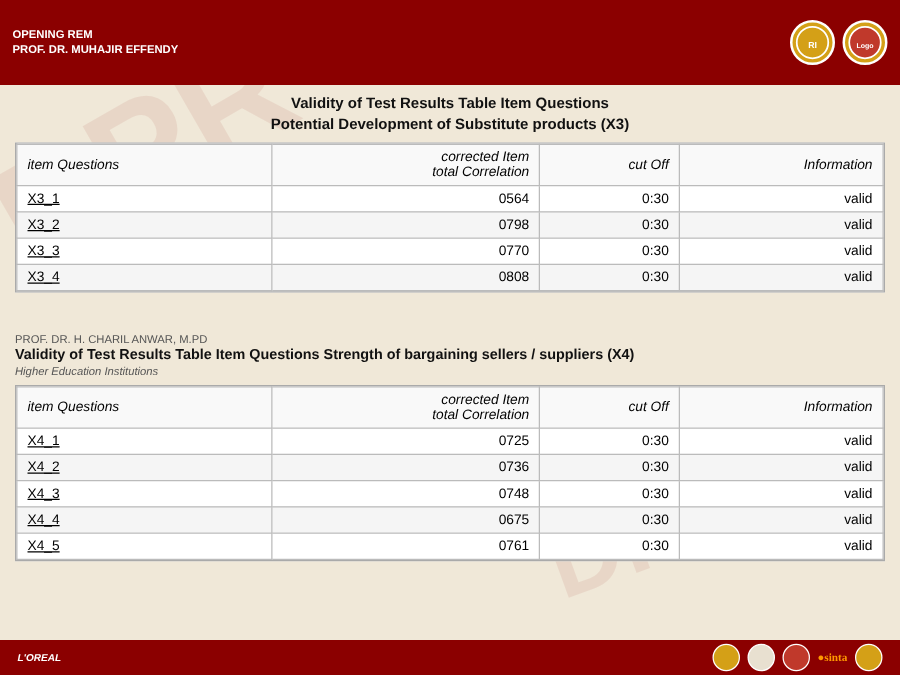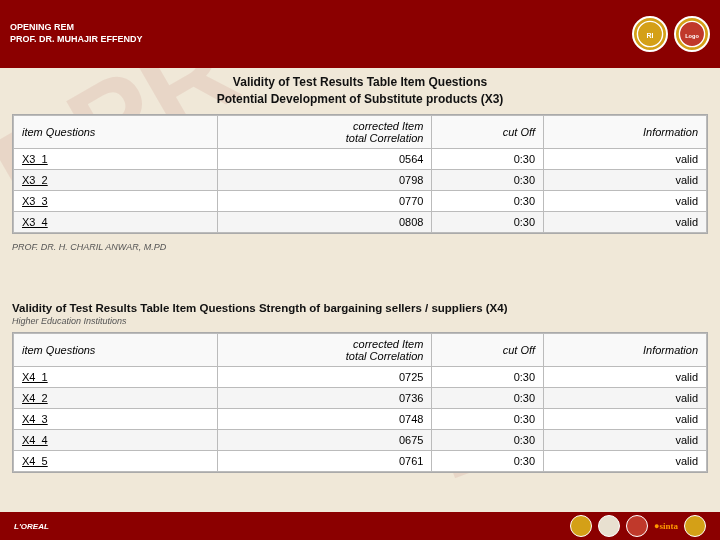--- a/index.html
+++ b/index.html
@@ -112,21 +112,20 @@
     
     .between-section {
       padding: 4px 12px 2px;
     }
 
     .between-section-title {
       font-size: 11.5px;
       font-weight: bold;
       color: #111;
       line-height: 1.4;
-      margin-top: 48px;
     }
 
     .between-section-sub {
       font-size: 9px;
       color: #555;
       font-style: italic;
     }
 
     
     .footer {
@@ -245,21 +244,21 @@
       <td class="left-align">X3_4</td>
       <td>0808</td>
       <td>0:30</td>
       <td>valid</td>
     </tr>
           </tbody>
       </table>
     </div>
 
     <div class="between-section">
-      <div style="font-size:9px;color:#555;font-style:italic;">PROF. DR. H. CHARIL ANWAR, M.PD</div>
+      <div style="font-size:9px;color:#555;margin-top:24px;">PROF. DR. H. CHARIL ANWAR, M.PD</div>
       <div class="between-section-title">Validity of Test Results Table Item Questions Strength of bargaining sellers / suppliers (X4)</div>
       <div class="between-section-sub">Higher Education Institutions</div>
     </div>
 
     <div class="table-container">
       <table>
         <thead>
           <tr>
             <th class="left-align">item Questions</th>
             <th>corrected Item<br>total Correlation</th>

